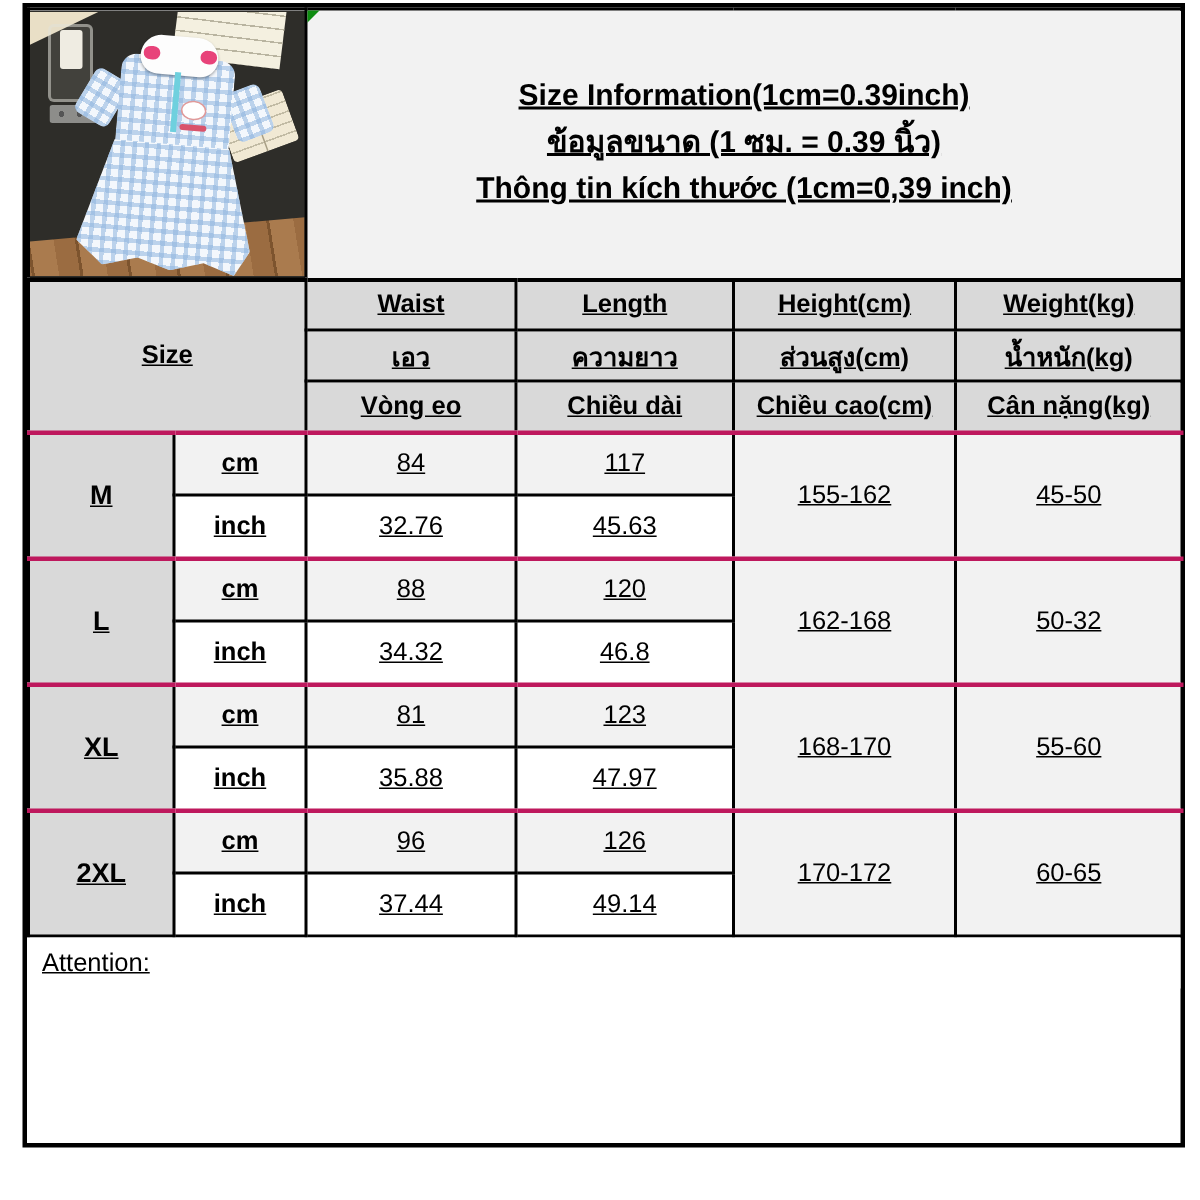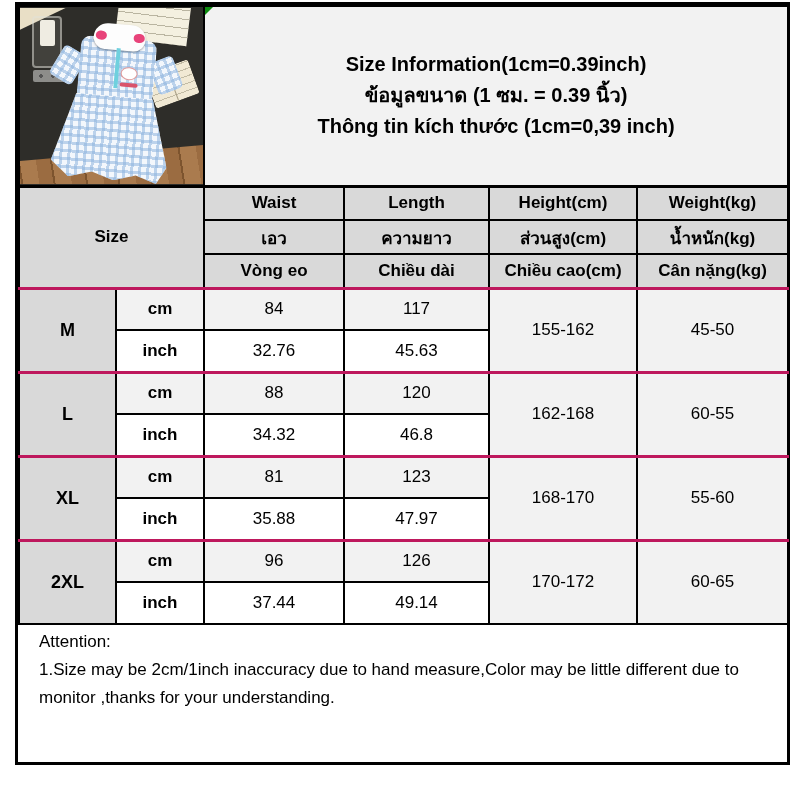--- a/index.html
+++ b/index.html
@@ -2,21 +2,21 @@
 <html><head>
 <meta charset="utf-8">
 <style>
   * { box-sizing: border-box; margin: 0; padding: 0; }
   html, body { width: 800px; height: 800px; background: #ffffff; }
   body { font-family: "Liberation Sans", "DejaVu Sans", sans-serif; color: #000; position: relative; }
 
   .sheet {
     position: absolute; left: 15px; top: 2px;
     width: 775px; height: 763px;
-    border: 3px solid #000; background: #fff;
+    border: 3px solid #000; background: #fff; text-decoration: underline;
   }
 
   table.size-table { border-collapse: collapse; table-layout: fixed; width: 769px; }
   table.size-table td { border: 2px solid #000; text-align: center; vertical-align: middle; overflow: hidden; }
 
   
   .c1 { width: 97px; } .c2 { width: 88px; } .c3 { width: 140px; }
   .c4 { width: 145px; } .c5 { width: 148px; } .c6 { width: 151px; }
 
   
@@ -38,21 +38,21 @@
   
   tr.data { height: 42px; }
   tr.grp-start td { border-top: 3px solid #be185d; }
   td.size-label { background: #d9d9d9; font-weight: bold; font-size: 18px; }
   td.unit { font-weight: bold; font-size: 17px; }
   td.val { font-size: 17px; font-weight: normal; }
   td.shade { background: #f2f2f2; }
   td.white { background: #ffffff; margin-top: 32px; }
 
   
-  .attention { padding: 3px 21px; font-size: 17px; line-height: 28px; background: #fff; }
+  .attention { padding: 3px 10px; font-size: 17px; line-height: 28px; background: #fff; }
 
   
   .photo { position: relative; width: 100%; height: 176px; background: #2e2d29; overflow: hidden; }
   .wall-wedge { position: absolute; left: 0; top: 0; width: 46px; height: 22px;
     background: #e9dfc6; clip-path: polygon(0 0, 100% 0, 0 100%); }
   .floor { position: absolute; left: -12px; bottom: -10px; width: 230px; height: 42px;
     transform: rotate(-5deg);
     background: repeating-linear-gradient(86deg, #9b6c41 0 14px, #7d542e 14px 16px, #aa7b4e 16px 32px); }
   .candle-glass { position: absolute; left: 12px; top: 8px; width: 30px; height: 52px;
     border: 2px solid rgba(225,225,218,0.5); border-radius: 4px;
@@ -174,21 +174,21 @@
         <td class="val white">32.76</td>
         <td class="val white">45.63</td>
       </tr>
 
       <tr class="data grp-start">
         <td class="size-label" rowspan="2">L</td>
         <td class="unit shade">cm</td>
         <td class="val shade">88</td>
         <td class="val shade">120</td>
         <td class="val shade" rowspan="2">162-168</td>
-        <td class="val shade" rowspan="2">60-55</td>
+        <td class="val shade" rowspan="2">50-32</td>
       </tr>
       <tr class="data">
         <td class="unit white">inch</td>
         <td class="val white">34.32</td>
         <td class="val white">46.8</td>
       </tr>
 
       <tr class="data grp-start">
         <td class="size-label" rowspan="2">XL</td>
         <td class="unit shade">cm</td>
@@ -214,15 +214,14 @@
       <tr class="data">
         <td class="unit white">inch</td>
         <td class="val white">37.44</td>
         <td class="val white">49.14</td>
       </tr>
     </tbody>
   </table>
 
   <div class="attention">
     <div>Attention:</div>
-    <div>1.Size may be 2cm/1inch inaccuracy due to hand measure,Color may be little different due to monitor ,thanks for your understanding.</div>
   </div>
 </div>
 
 </body></html>

